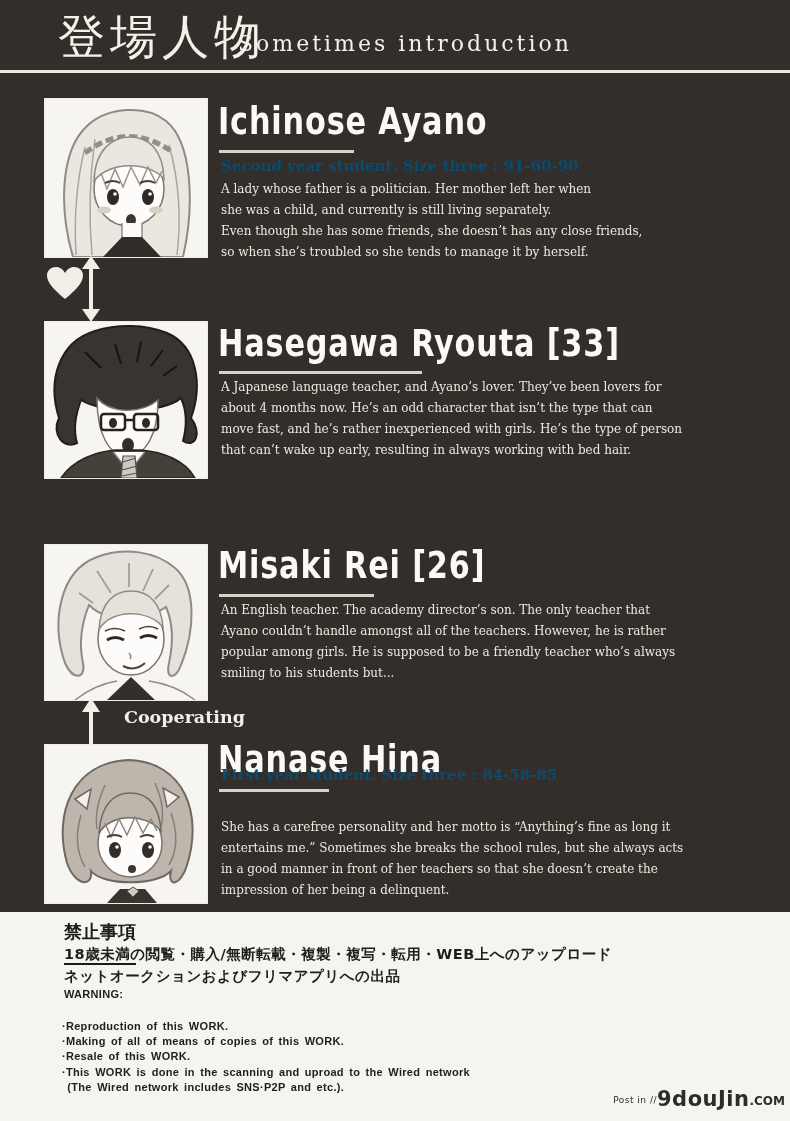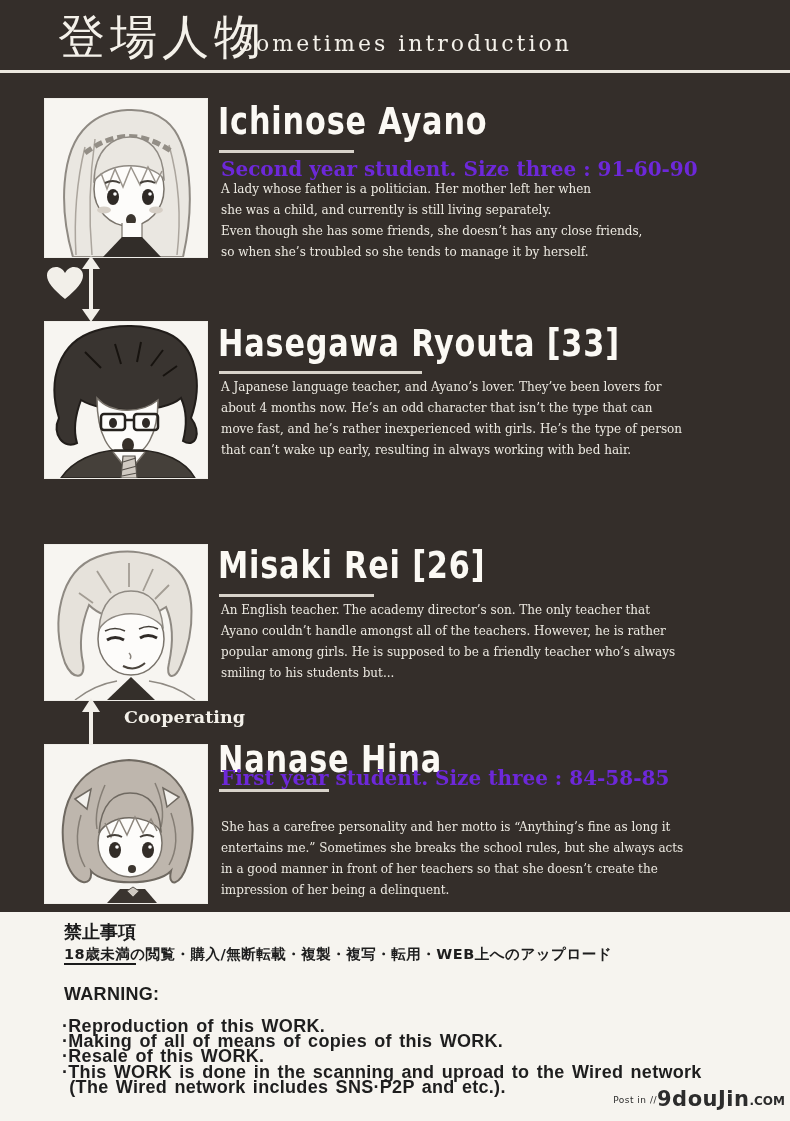--- a/index.html
+++ b/index.html
@@ -28,21 +28,21 @@
     box-shadow:0 0 0 1px #efede8;
   }
   .portrait svg{display:block;width:100%;height:100%;}
   .cname{
     color:#fbf9f4;font-family:"DejaVu Sans", sans-serif;font-weight:bold;
     font-size:37px;white-space:nowrap;line-height:1;
     transform:scaleX(0.82);transform-origin:left top;letter-spacing:1px;
   }
   .cunder{height:3px;background:#d8d3ca;}
   .cstats{
-    color:#6d28d9;font-weight:bold;font-size:20px;white-space:nowrap;text-align:center;
+    color:#0c4a6e;font-weight:bold;font-size:15px;white-space:nowrap;text-align:center;
   }
   .cbio{
     color:#ece9e1;font-size:12px;line-height:21px;white-space:pre-line;
   }
 
   
   .rel-label{
     color:#f3f0e9;font-weight:bold;font-size:17.5px;line-height:22px;
     white-space:pre-line;
   }
@@ -52,21 +52,21 @@
   .notice-heading{
     left:64px;top:920px;font-size:18px;font-weight:bold;color:#1b1b1b;
     font-family:"DejaVu Sans", sans-serif;
     border-bottom:2px solid #1b1b1b;padding-bottom:19px;
   }
   .notice-jp{
     font-size:14.5px;font-weight:bold;color:#1e1e1e;white-space:nowrap;
     font-family:"DejaVu Sans", sans-serif;letter-spacing:0.5px;
   }
   .notice-en{
-    font-size:18px;font-weight:bold;color:#1e1e1e;
+    font-size:11px;font-weight:bold;color:#1e1e1e;
     font-family:"Liberation Sans", sans-serif;letter-spacing:0.3px;
     word-spacing:2px;white-space:pre-line;line-height:15.2px;
   }
   .watermark{
     right:5px;top:1087px;color:#2c2c2c;white-space:nowrap;
     font-family:"DejaVu Sans", sans-serif;
   }
   .wm-prefix{font-size:9px;letter-spacing:0.5px;vertical-align:3px;}
   .wm-name{font-size:21px;font-weight:bold;letter-spacing:0.5px;}
   .wm-tld{font-size:12px;font-weight:bold;vertical-align:1px;}
@@ -208,20 +208,21 @@
   <div class="abs cname" style="left:218px;top:741px;">Nanase Hina</div>
   <div class="abs cunder" style="left:219px;top:789px;width:110px;"></div>
   <div class="abs cstats" style="left:221px;top:766px;">First year student. Size three : 84-58-85</div>
   <div class="abs cbio" style="left:221px;top:817px;">She has a carefree personality and her motto is “Anything’s fine as long it
 entertains me.” Sometimes she breaks the school rules, but she always acts
 in a good manner in front of her teachers so that she doesn’t create the
 impression of her being a delinquent.</div>
 
   <div class="abs notice-heading">禁止事項</div>
   <div class="abs notice-jp" style="left:64px;top:945px;">18歳未満の閲覧・購入/無断転載・複製・複写・転用・WEB上へのアップロード</div>
+  <div class="abs notice-jp" style="left:64px;top:967px;">ネットオークションおよびフリマアプリへの出品</div>
   <div class="abs notice-en" style="left:64px;top:987px;">WARNING:</div>
   <div class="abs notice-en" style="left:62px;top:1019px;">·Reproduction of this WORK.
 ·Making of all of means of copies of this WORK.
 ·Resale of this WORK.
 ·This WORK is done in the scanning and uproad to the Wired network
 &nbsp;(The Wired network includes SNS·P2P and etc.).</div>
 
   <div class="abs watermark">
     <span class="wm-prefix">Post in //</span><span class="wm-name">9douJin</span><span class="wm-tld">.COM</span>
   </div>

